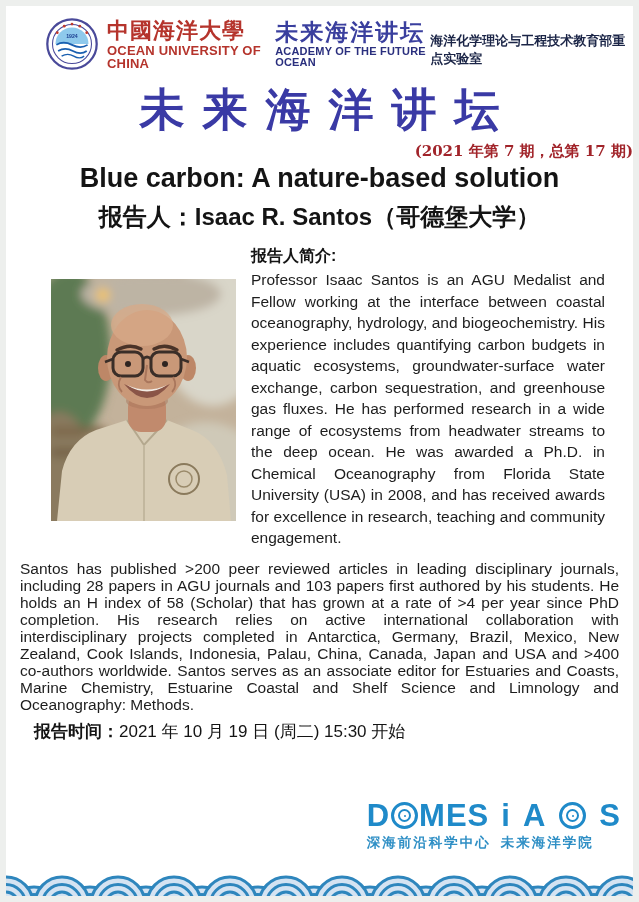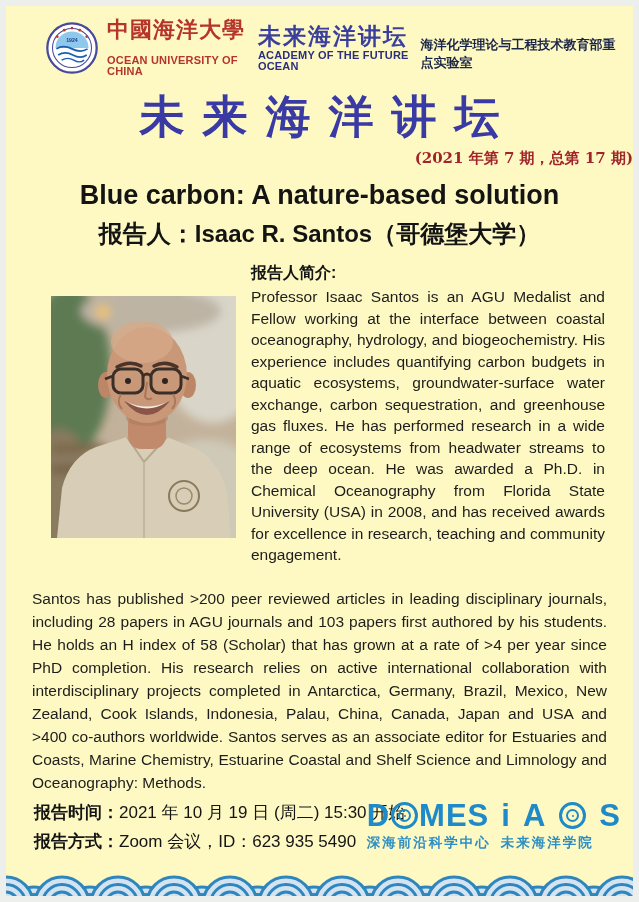--- a/index.html
+++ b/index.html
@@ -1,48 +1,48 @@
 <!DOCTYPE html>
 <html><head>
 <meta charset="utf-8">
 <style>
   html,body{margin:0;padding:0;background:#eceeec;}
   .poster{position:relative;width:639px;height:902px;background:#edefed;overflow:hidden;
           font-family:"Liberation Sans",sans-serif;}
-  .inner{position:absolute;inset:6px;background:#fef9c3;overflow:hidden;}
+  .inner{position:absolute;inset:6px;background:#ffffff;overflow:hidden;}
 
   
   .header{display:flex;align-items:center;padding:12px 4px 0 40px;}
   .emblem{flex:0 0 auto;}
   .logo-block{margin-left:9px;line-height:1;}
   .univ-cn{font-family:"DejaVu Serif",serif;font-weight:bold;font-size:22px;color:#b5342c;letter-spacing:1px;}
-  .univ-en{font-size:11px;font-weight:bold;color:#b5342c;margin-top:15px;letter-spacing:.2px;}
+  .univ-en{font-size:13px;font-weight:bold;color:#b5342c;margin-top:3px;letter-spacing:.2px;}
   .acad-cn{font-family:"DejaVu Serif",serif;font-weight:bold;font-size:23px;color:#3a3f9e;letter-spacing:2px;}
   .acad-en{font-size:11px;font-weight:bold;color:#2a2f7e;margin-top:3px;letter-spacing:.2px;}
   .lab-name{margin-left:auto;font-size:13px;font-weight:bold;color:#1b2547;letter-spacing:0;padding-right:2px;margin-top:12px;}
 
   
   .forum-title{margin-top:10px;text-align:center;font-family:Liberation Sans, sans-serif;
                font-size:45px;font-weight:bold;color:#3a3aa5;letter-spacing:18px;text-indent:18px;}
   .issue{margin-top:2px;text-align:right;font-size:15px;font-weight:bold;color:#a1242a;
          font-family:"DejaVu Serif",serif;}
 
   
-  .talk-title{margin-top:10px;text-align:center;font-size:27px;font-weight:bold;color:#141414;line-height:35px;}
+  .talk-title{margin-top:0;text-align:center;font-size:27px;font-weight:bold;color:#141414;line-height:35px;}
   .speaker{margin-top:5px;text-align:center;font-size:24px;font-weight:bold;color:#141414;}
 
   
   .content{display:flex;gap:15px;padding:0 28px;margin-top:11px;margin-left:17px;}
   .photo-col{flex:0 0 185px;}
   .photo{display:block;margin-top:35px;}
   .bio-col{flex:1;min-width:0;}
   .bio-heading{font-size:16px;font-weight:bold;color:#141414;margin:2px 0 2px 0;}
   .bio-text{font-size:15.5px;color:#1d1d1d;line-height:21.5px;text-align:justify;}
 
-  .pubs{padding:0 26px;margin-top:21px;font-size:15.5px;color:#1d1d1d;line-height:23px;text-align:justify;}
+  .pubs{padding:0 14px;margin-top:11px;font-size:15.5px;color:#1d1d1d;line-height:17px;text-align:justify;}
 
   
   .details{padding:0 28px;margin-top:4px;font-size:17px;color:#141414;line-height:29px;}
   .details b{font-weight:bold;}
 
   
   .footer-logo{position:absolute;right:12px;bottom:44px;text-align:left;}
   .logo-row{display:flex;align-items:center;color:#1f8ac9;font-weight:bold;
             font-size:31px;font-family:"Liberation Sans",sans-serif;letter-spacing:1px;line-height:1;}
   .logo-row .gap{width:12px;}
@@ -163,23 +163,20 @@
         <div class="bio-heading">报告人简介:</div>
         <div class="bio-text">Professor Isaac Santos is an AGU Medalist and Fellow working at the interface between coastal oceanography, hydrology, and biogeochemistry. His experience includes quantifying carbon budgets in aquatic ecosystems, groundwater-surface water exchange, carbon sequestration, and greenhouse gas fluxes. He has performed research in a wide range of ecosystems from headwater streams to the deep ocean. He was awarded a Ph.D. in Chemical Oceanography from Florida State University (USA) in 2008, and has received awards for excellence in research, teaching and community engagement.</div>
       </div>
     </div>
 
     <div class="pubs">Santos has published &gt;200 peer reviewed articles in leading disciplinary journals, including 28 papers in AGU journals and 103 papers first authored by his students. He holds an H index of 58 (Scholar) that has grown at a rate of &gt;4 per year since PhD completion. His research relies on active international collaboration with interdisciplinary projects completed in Antarctica, Germany, Brazil, Mexico, New Zealand, Cook Islands, Indonesia, Palau, China, Canada, Japan and USA and &gt;400 co-authors worldwide. Santos serves as an associate editor for Estuaries and Coasts, Marine Chemistry, Estuarine Coastal and Shelf Science and Limnology and Oceanography: Methods.</div>
 
     <div class="details">
       <div>
         <b>报告时间：</b><span>2021 年 10 月 19 日 (周二) 15:30 开始</span>
-      </div>
-      <div>
-        <b>报告方式：</b><span>Zoom 会议，ID：623 935 5490</span>
       </div>
     </div>
 
     <div class="footer-logo">
       <div class="logo-row">
         <span>D</span>
           <span class="spiral">
             <span class="sp2">
               <span class="sp3"></span>
             </span>

